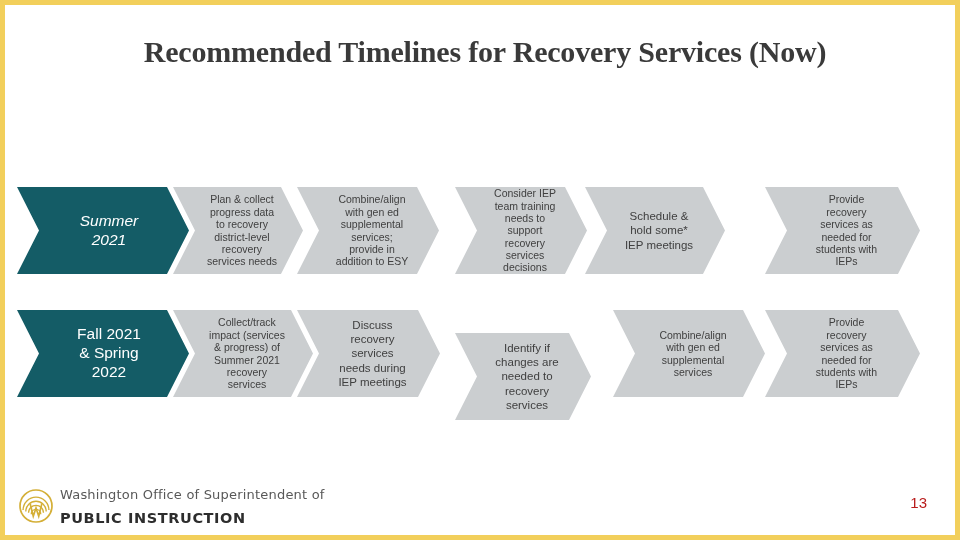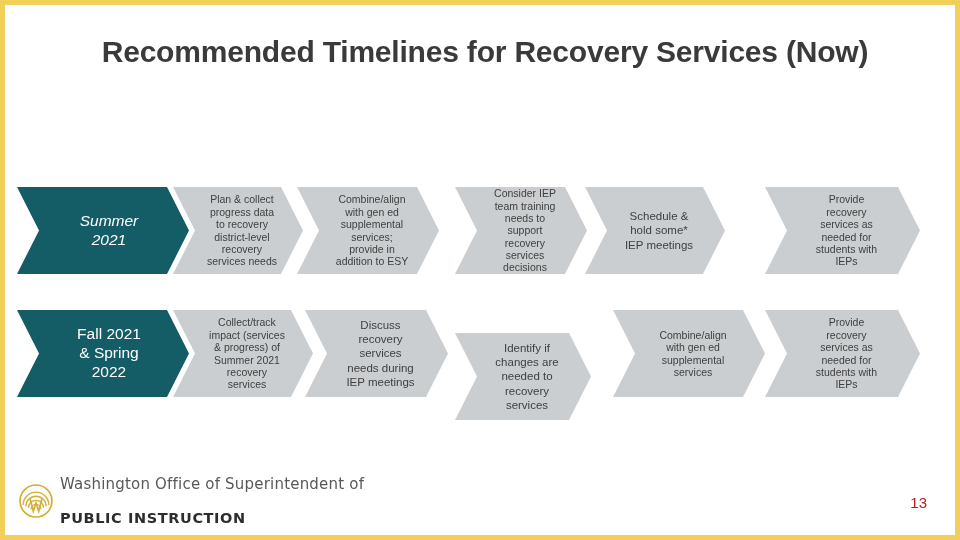--- a/index.html
+++ b/index.html
@@ -25,21 +25,21 @@
     overflow: hidden;
   }
 
   
   #slide-title {
     position: absolute;
     left: 30px;
     top: 30px;
     width: 900px;
     text-align: center;
-    font-family: Liberation Sans, sans-serif;
+    font-family: Liberation Serif, serif;
     font-size: 30px;
     font-weight: bold;
     color: #3a3a3a;
     letter-spacing: -0.2px;
     white-space: nowrap;
   }
 
   
   #diagram {
     position: absolute;
@@ -101,21 +101,21 @@
   #r0c0 { left: 12px;  width: 172px; font-style: italic; }
   #r0c1 { left: 168px; width: 130px; }
   #r0c2 { left: 292px; width: 142px; }
   #r0c3 { left: 450px; width: 132px; }
   #r0c4 { left: 580px; width: 140px; }
   #r0c5 { left: 760px; width: 155px; }
 
   
   #r1c0 { left: 12px;  width: 172px; }
   #r1c1 { left: 168px; width: 140px; }
-  #r1c2 { left: 300px; width: 143px; justify-content: center; }
+  #r1c2 { left: 292px; width: 143px; justify-content: center; }
   #r1c3 { left: 450px; width: 136px; margin-top: 23px; }
   #r1c4 { left: 608px; width: 152px; }
   #r1c5 { left: 760px; width: 155px; }
 
   
   #footer-logo {
     position: absolute;
     left: 14px;
     bottom: 10px;
     display: flex;
@@ -128,24 +128,24 @@
     flex: 0 0 34px;
   }
   #logo-text {
     display: flex;
     flex-direction: column;
     justify-content: center;
     line-height: 1;
   }
   #logo-line1 {
     font-family: "DejaVu Sans", sans-serif;
-    font-size: 15px;
+    font-size: 13px;
     color: #585858;
     letter-spacing: 0.2px;
-    margin-bottom: 19px;
+    margin-bottom: 10px;
   }
   #logo-line2 {
     font-family: "DejaVu Sans", sans-serif;
     font-size: 14.5px;
     font-weight: bold;
     color: #2d2d2d;
     letter-spacing: 0.6px;
   }
 
   

